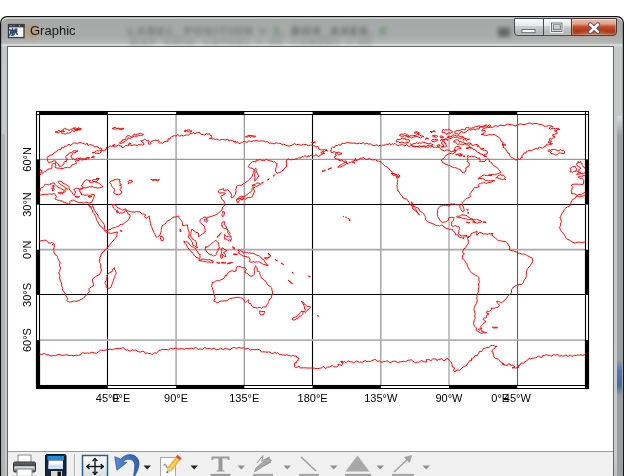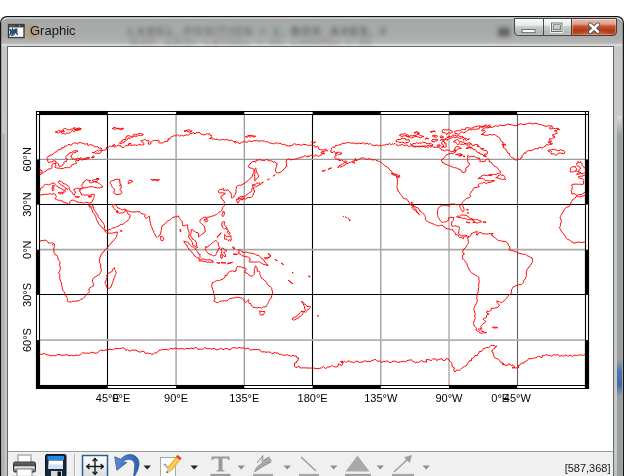--- a/index.html
+++ b/index.html
@@ -66,21 +66,20 @@
           <path d="M76.2,6.5 L84.0,13.9 M84.0,6.5 L76.2,13.9"></path>
         </g>
     </svg>
   </div>
 
   <div class="abs" style="left:7px;top:30px;width:607px;height:437px;background:#f0f0f0;border:1px solid #64676a;"></div>
   <div class="abs" style="left:8px;top:31px;width:605px;height:404px;background:#ffffff;"></div>
 
   <div class="abs" style="left:8px;top:435px;width:605px;height:1px;background:#9b9b9b;"></div>
 
-  <div class="abs" style="left:500px;top:445.5px;width:110.5px;text-align:right;font-size:11px;color:#1a1a1a;">[587,368]</div>
 
   <svg class="abs" style="left:0;top:0" width="624" height="476">
     <defs>
       <linearGradient id="prbody" x1="0" y1="0" x2="0" y2="1">
         <stop offset="0" stop-color="#6e7174"></stop>
           <stop offset="0.42" stop-color="#3f4245"></stop>
         <stop offset="0.58" stop-color="#b8bbbe"></stop>
           <stop offset="1" stop-color="#4e5154"></stop>
       </linearGradient>
       <linearGradient id="pangrad" x1="0" y1="0" x2="0" y2="1">

